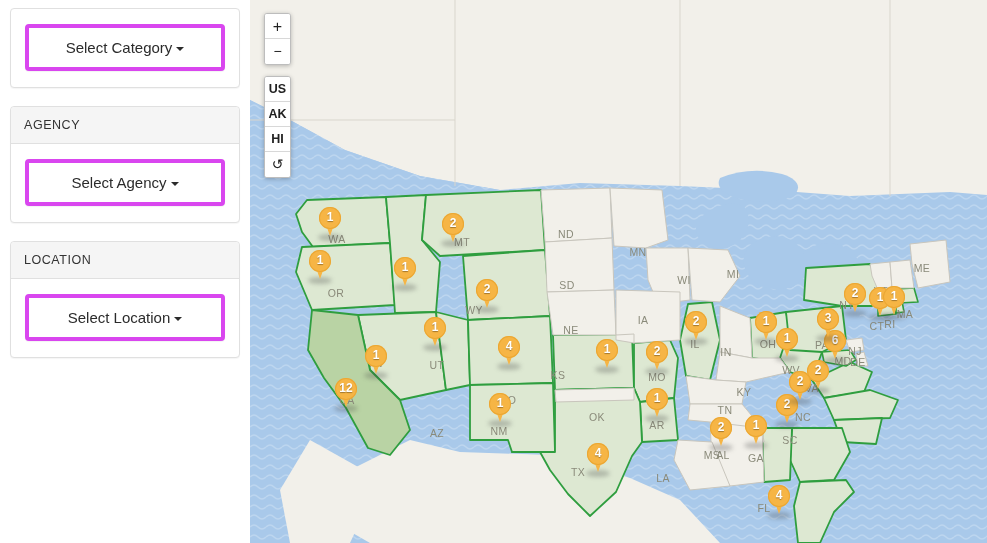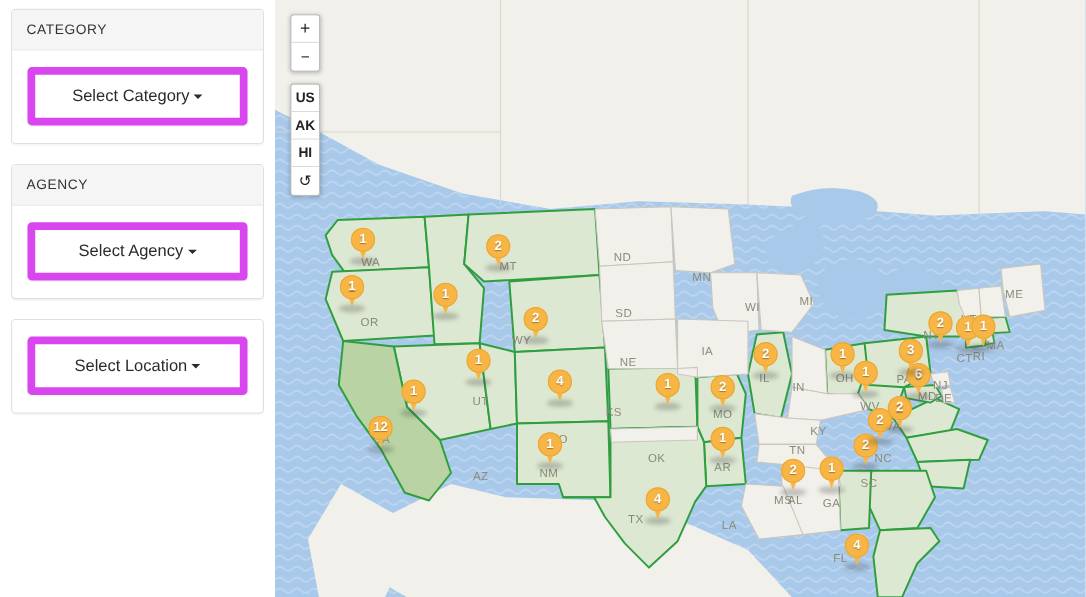--- a/index.html
+++ b/index.html
@@ -42,21 +42,21 @@
     letter-spacing: .55px;
     color: #333333;
   }
   .panel-body {
     padding: 15px 14px 16px 14px;
   }
   .select-btn {
     display: block;
     width: 100%;
     background: #ffffff;
-    border: 7px solid #d946ef;
+    border: 4px solid #d946ef;
     border-radius: 4px;
     padding: 11px 6px;
     font-size: 15px;
     color: #2b2b2b;
     text-align: center;
     cursor: pointer;
     font-family: "Liberation Sans", sans-serif;
     box-shadow: 0 1px 1px rgba(0,0,0,.05);
   }
   .caret {
@@ -165,35 +165,35 @@
   }
 </style>
 </head>
 <body>
 
 <div id="app">
 
   <aside id="sidebar">
 
     <section class="panel">
-      <div class="panel-head">CATEGORY</div>
       <div class="panel-body">
         <button class="select-btn"><span>Select Category</span><span class="caret"></span></button>
       </div>
     </section>
 
     <section class="panel">
       <div class="panel-head">AGENCY</div>
       <div class="panel-body">
         <button class="select-btn"><span>Select Agency</span><span class="caret"></span></button>
       </div>
     </section>
 
 
     <section class="panel">
+      <div class="panel-head">LOCATION</div>
       <div class="panel-body">
         <button class="select-btn"><span>Select Location</span><span class="caret"></span></button>
       </div>
     </section>
 
   </aside>
 
   <div id="map-wrap">
 
     <svg id="map-svg" viewBox="0 0 737 543" preserveAspectRatio="none">

